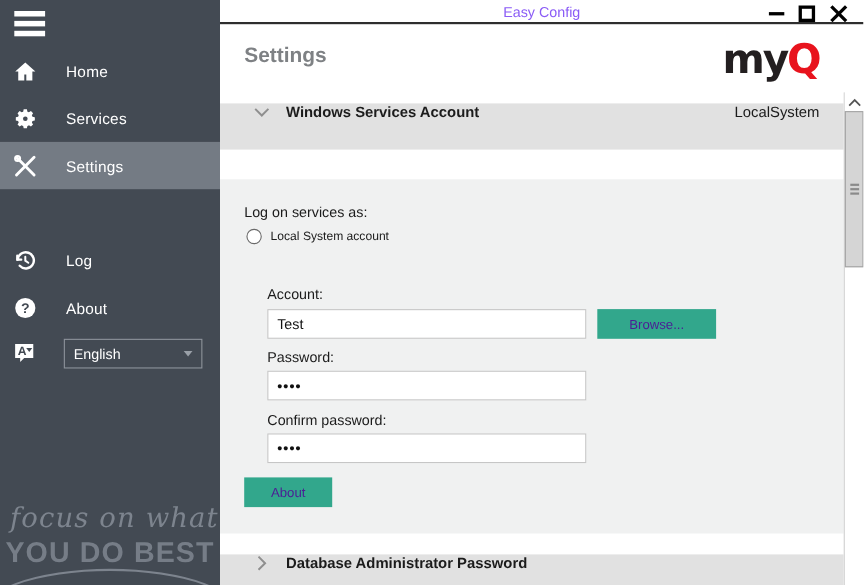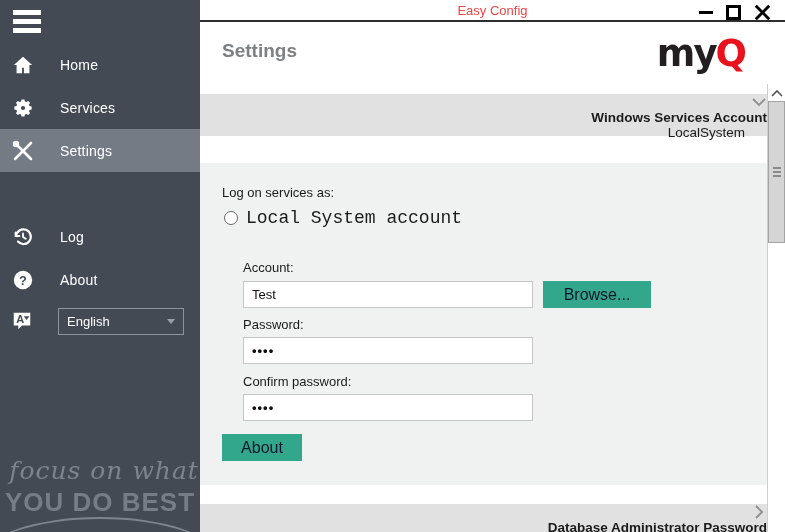--- a/index.html
+++ b/index.html
@@ -19,52 +19,52 @@
   .lang-select { margin-left:23px; width:126px; height:27px; border:1px solid #8d939b; display:flex; align-items:center; padding:0 8px; font-size:13px; color:#fff; cursor:pointer; justify-content:space-between; background:transparent;gap:44px; }
   .lang-caret { width:0; height:0; border-left:4px solid transparent; border-right:4px solid transparent; border-top:5px solid #9aa0a8; }
   .watermark { position:absolute; left:0; bottom:0; width:200px; color:#7d848e; }
   .wm1 { font-family:"DejaVu Serif",serif; font-style:italic; font-size:25px; text-align:center; margin-left:8px; letter-spacing:1px; }
   .wm2 { font-weight:800; font-size:26px; text-align:center; letter-spacing:1px; color:#767d87; margin-top:2px; margin-bottom:14px; }
   .wm-arc { position:absolute; left:-22px; top:517px; width:244px; height:90px; border:2px solid #7d848e; border-radius:50%; }
 
   
   .main { position:absolute; left:200px; top:0; width:585px; height:532px; background:#fff; }
   .titlebar { position:absolute; left:0; top:0; width:585px; height:22px; border-bottom:2px solid #2e2e2e; background:#fff; }
-  .titlebar .title { position:absolute; left:0; right:0; top:3px; text-align:center; font-size:13px; color:#ef4444; }
+  .titlebar .title { position:absolute; left:0; right:0; top:3px; text-align:center; font-size:13px; color:#8b5cf6; }
   .win-controls { position:absolute; right:14px; top:4px; display:flex; gap:13px; align-items:center; height:16px; }
   .wc { cursor:pointer; display:flex; align-items:center; justify-content:center; }
   .wc-min { width:15px; height:16px; } .wc-min i { display:block; width:14px; height:3px; background:#000; }
   .wc-max { width:15px; height:15px; border:3px solid #000; }
   .wc-close { width:17px; height:17px; position:relative; }
   .wc-close i, .wc-close b { position:absolute; left:-1px; top:7px; width:19px; height:3px; background:#000; }
   .wc-close i { transform:rotate(45deg); } .wc-close b { transform:rotate(-45deg); }
 
   .page-header { position:absolute; left:0; top:24px; width:585px; height:60px; background:#fff; }
   .page-title { position:absolute; left:22px; top:16px; font-size:19px; font-weight:bold; color:#7e8184; }
   .logo { position:absolute; right:40px; top:8px; font-size:37px; font-weight:800; letter-spacing:-2px; font-family:"DejaVu Sans",sans-serif; }
   .logo .l1 { color:#231f20; } .logo .l2 { color:#e8131d; }
 
   .content { position:absolute; left:0; top:84px; width:567px; height:448px; background:#fff; }
-  .sec-header { position:absolute; left:0; width:567px; background:#e1e1e1; display:flex; align-items:flex-end; cursor:pointer;flex-direction:column; }
+  .sec-header { position:absolute; left:0; width:567px; background:#e1e1e1; display:flex; align-items:flex-start; cursor:pointer; }
   .sec1 { top:10px; height:42px; }
   .sec2 { top:420px; height:52px; }
   .sec-header .chev { margin-left:30px; width:16px; height:16px; flex:0 0 auto; }
   .sec-header .sec-title { margin-left:14px; font-size:13.5px; font-weight:bold; color:#1b1b1b; }
   .sec-header .sec-value { margin-left:auto; margin-right:22px; font-size:13.5px; color:#1b1b1b; font-weight:normal; }
 
   .panel { position:absolute; left:0; top:52px; width:567px; height:322px; background:#f0f1f1;margin-top:27px; }
   .flabel { position:absolute; font-size:13px; color:#1b1b1b; }
   .radio-row { position:absolute; display:flex; align-items:center; cursor:pointer; }
   .radio { width:14px; height:14px; border-radius:50%; border:1px solid #6a6a6a; background:#fff; position:relative; flex:0 0 auto; }
   .radio-row.selected .radio { border-color:#1b1b1b; }
   .radio-row.selected .radio::after { content:""; position:absolute; left:3px; top:3px; width:6px; height:6px; border-radius:50%; background:#1b1b1b; }
-  .radio-lbl { margin-left:8px; font-size:18px; color:#1b1b1b;font-family:Liberation Mono, monospace; }
+  .radio-lbl { margin-left:8px; font-size:11px; color:#1b1b1b; }
   .tinput { position:absolute; width:290px; height:27px; border:1px solid #c6c6c6; background:#fff; font-size:13px; padding:0 8px; color:#111; font-family:"Liberation Sans",sans-serif; outline:none; }
   .masked { letter-spacing:1px; font-weight:bold; }
-  .btn { position:absolute; background:#32a78c; color:#0f172a; border:none; font-size:16px; font-family:"Liberation Sans",sans-serif; cursor:pointer; display:flex; align-items:center; justify-content:center; }
+  .btn { position:absolute; background:#32a78c; color:#4c1d95; border:none; font-size:12px; font-family:"Liberation Sans",sans-serif; cursor:pointer; display:flex; align-items:center; justify-content:center; }
   .btn-browse { left:343px; top:118px; width:108px; height:27px; }
   .btn-save { left:22px; top:271px; width:80px; height:27px; }
 
   
   .scrollbar { position:absolute; left:767px; top:84px; width:18px; height:448px; background:#fff; border-left:1px solid #cfcfcf; }
   .sb-up { position:absolute; left:0; top:0; width:17px; height:17px; display:flex; align-items:center; justify-content:center; cursor:pointer; background:#fff; }
   .sb-thumb { position:absolute; left:0; top:17px; width:17px; height:142px; background:#d5d5d5; border:1px solid #a3a3a3; cursor:pointer; }
   .sb-grip { position:absolute; left:4px; top:50%; margin-top:-5px; width:8px; height:2px; background:#8a8a8a; box-shadow:0 4px 0 #8a8a8a, 0 8px 0 #8a8a8a; }
 </style>
 </head>

